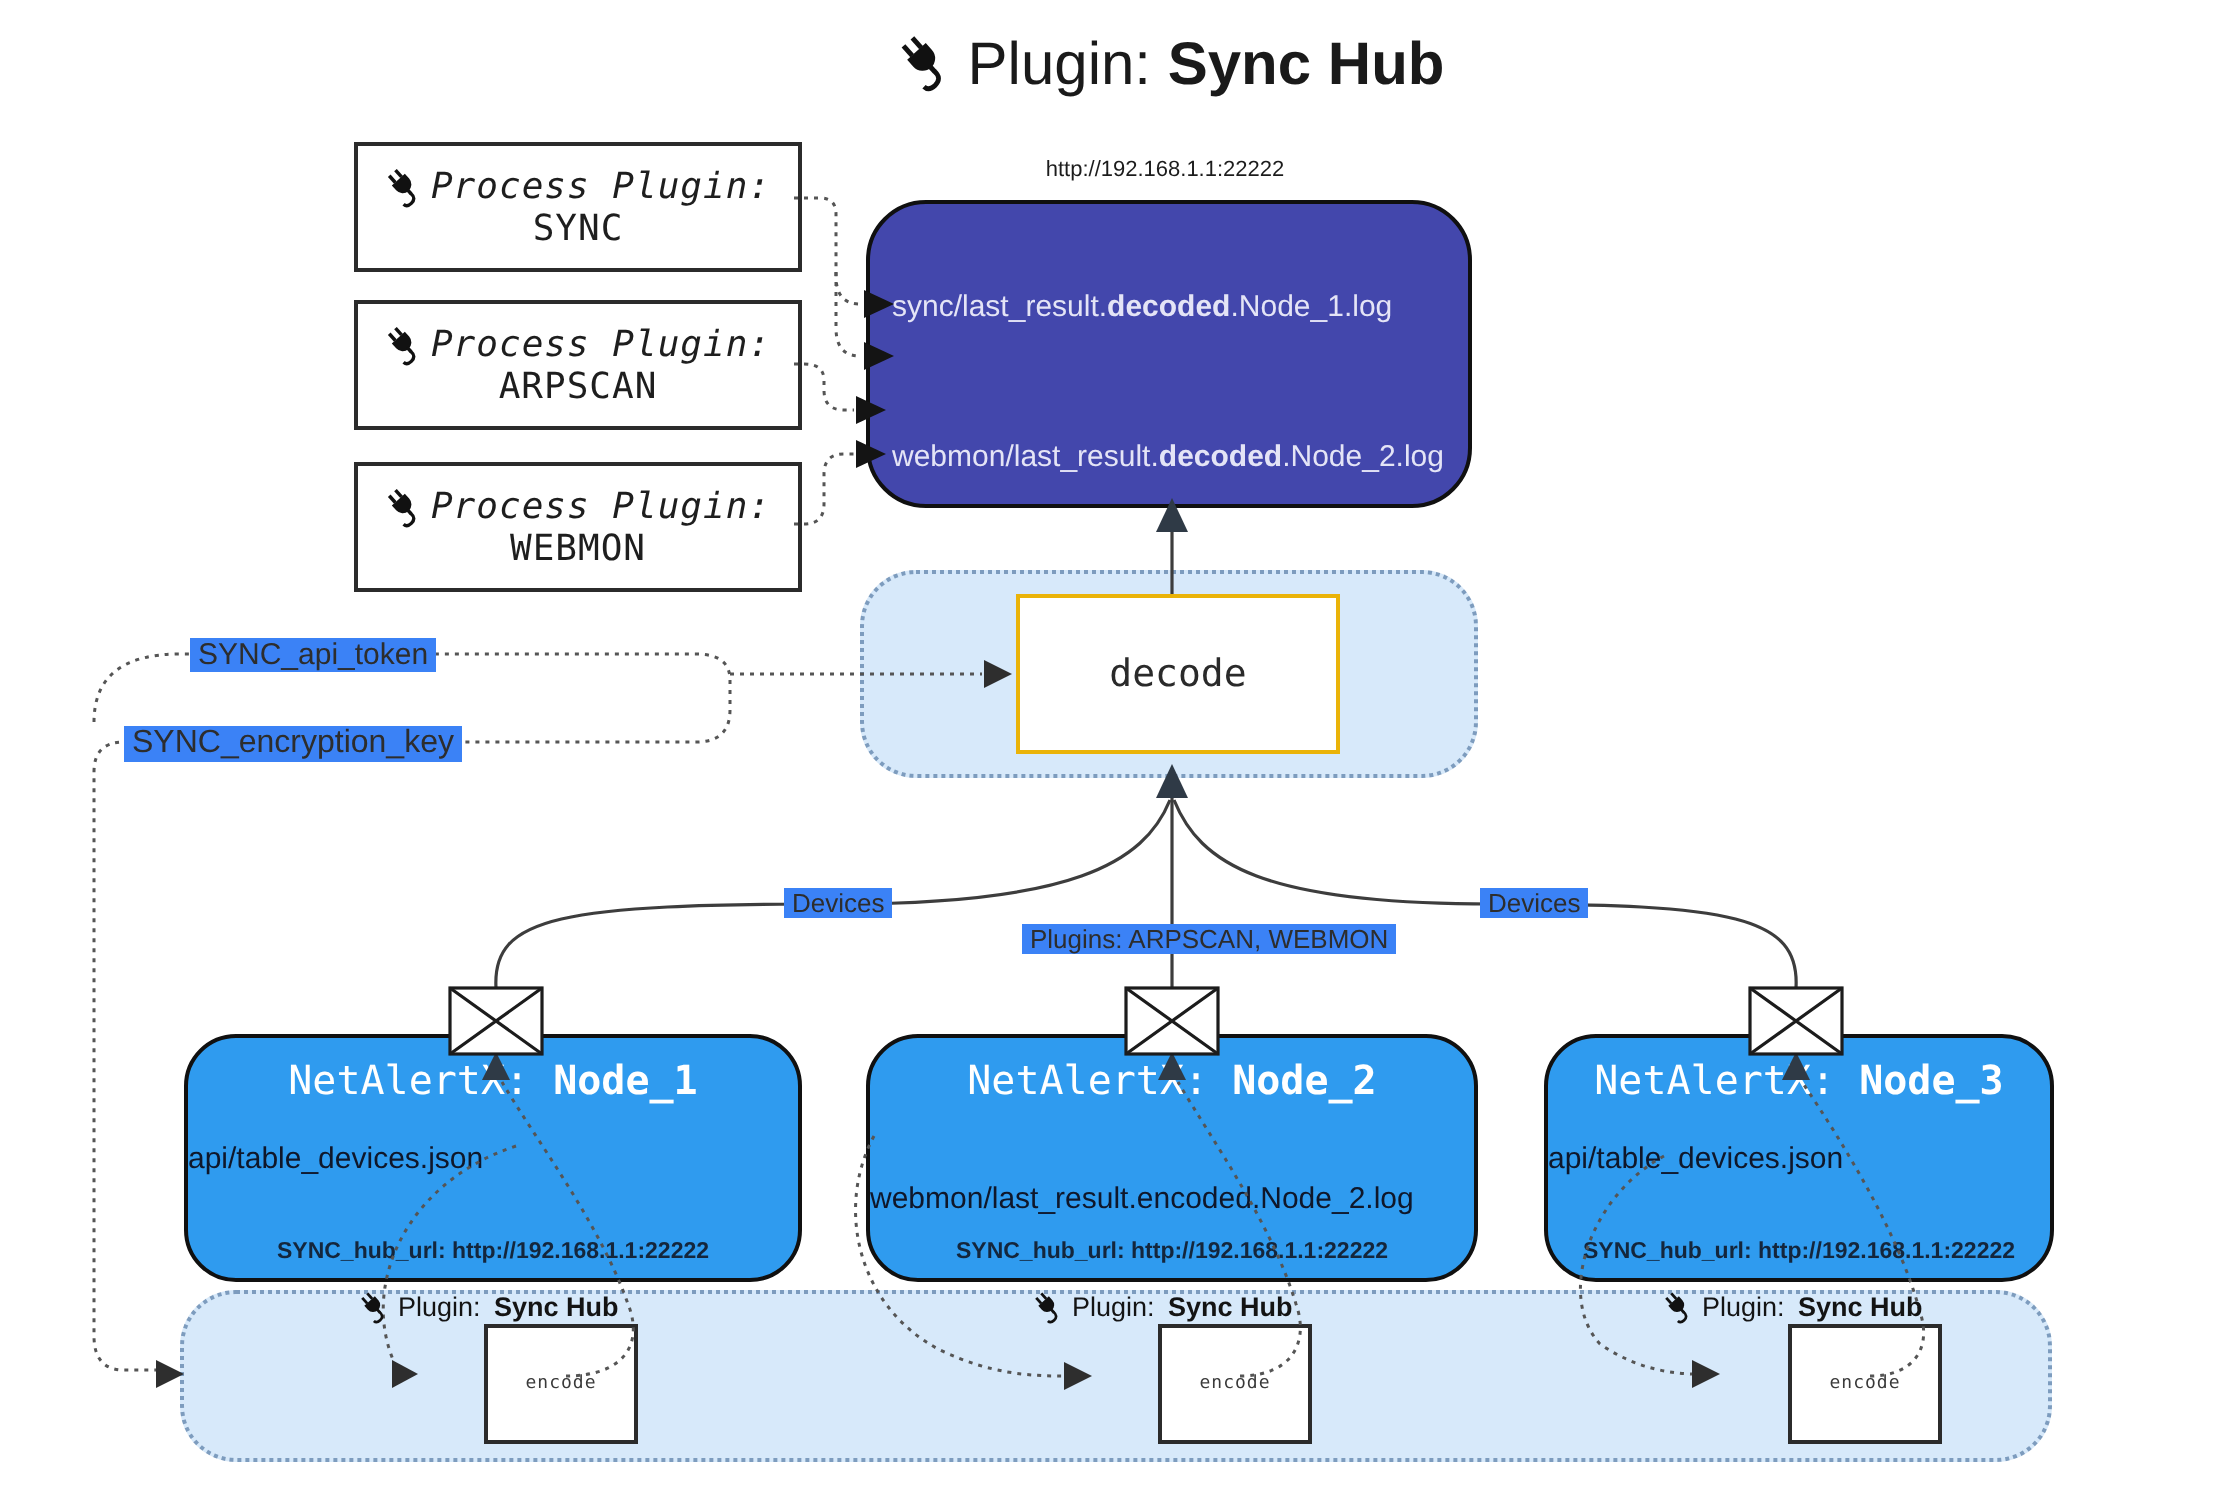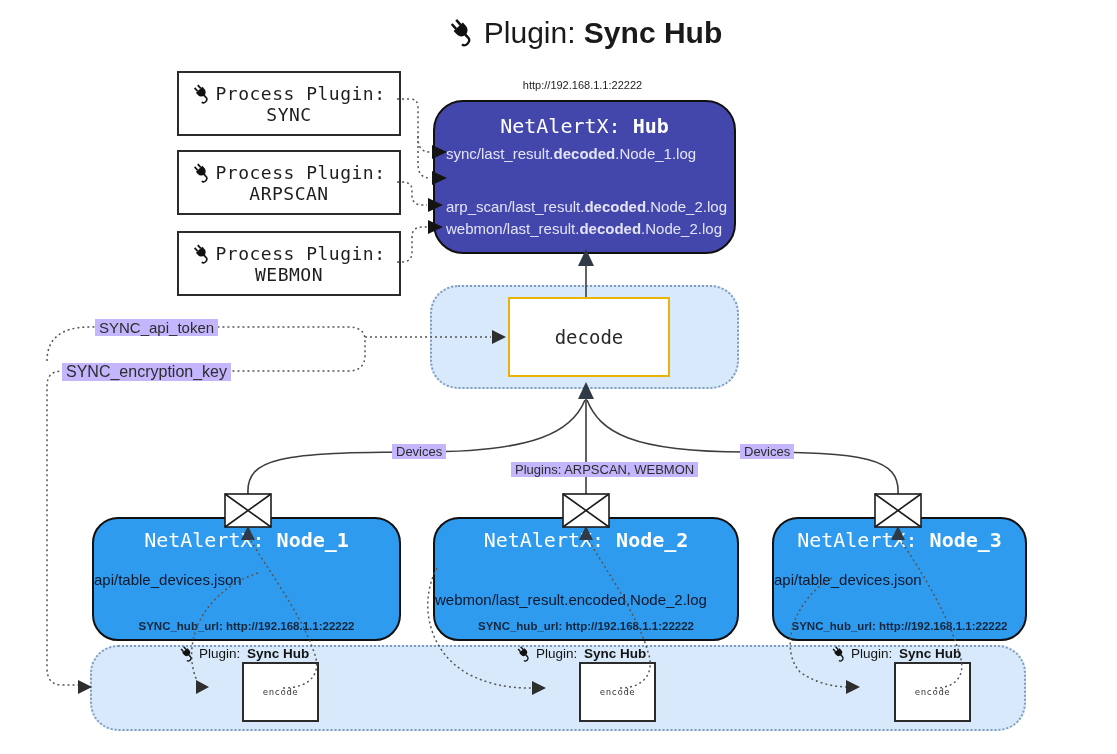--- a/index.html
+++ b/index.html
@@ -8,21 +8,21 @@
   .mono{font-family:"DejaVu Sans Mono","Liberation Mono",monospace;}
   .pre{white-space:pre;}
   .abs{position:absolute;}
   
   #title{left:0;top:16px;width:1170px;text-align:center;font-size:30px;color:#1a1a1a;}
   #title .plug{vertical-align:-4px;margin-right:6px;}
   
   .pbox{left:177px;width:220px;height:61px;background:#fff;border:2px solid #2b2b2b;
         display:flex;flex-direction:column;align-items:center;justify-content:center;
         font-size:18px;letter-spacing:.5px;color:#1e1e1e;z-index:2;}
-  .pbox .l1{display:flex;align-items:center;gap:2px;}
+  .pbox .l1{display:flex;align-items:center;gap:2px;font-style:italic;}
   
   #hub{left:433px;top:100px;width:299px;height:150px;background:#4347ac;border:2px solid #101010;
        border-radius:30px;z-index:2;}
   #hub .htitle{position:absolute;top:12px;left:0;width:100%;text-align:center;
        font-size:20px;color:#fff;}
   .hline{position:absolute;left:11px;width:288px;font-size:15px;color:#e4e4f6;white-space:nowrap;}
   #huburl{left:433px;top:79px;width:299px;text-align:center;font-size:11px;color:#1c1c1c;z-index:2;}
   
   .panel{background:#d7e9fa;border:2px dotted #7d9cbe;border-radius:28px;z-index:1;}
   #decodePanel{left:430px;top:285px;width:305px;height:100px;}
@@ -39,21 +39,21 @@
         font-weight:600;color:#14263c;}
   
   #strip{left:90px;top:645px;width:932px;height:82px;}
   .ebox{top:662px;width:73px;height:56px;background:#fff;border:2px solid #2b2b2b;
         display:flex;align-items:center;justify-content:center;font-size:9px;letter-spacing:.5px;
         color:#3a3a3a;z-index:2;margin-left:32px;}
   #enc1{left:210px;} #enc2{left:547px;} #enc3{left:862px;}
   .elabel{top:644px;height:18px;font-size:13.5px;color:#141414;display:flex;align-items:center;
         gap:3px;z-index:4;white-space:nowrap;}
   
-  .chip{background:#c4b5fd;padding:0 4px;font-size:13px;color:#2d2d2d;z-index:4;white-space:nowrap;}
+  .chip{background:#3b82f6;padding:0 4px;font-size:13px;color:#2d2d2d;z-index:4;white-space:nowrap;}
   #apitok{left:95px;top:319px;font-size:15px;}
   #enckey{left:62px;top:363px;font-size:16px;}
   #devL{left:392px;top:444px;}
   #devR{left:740px;top:444px;}
   #plugMid{left:511px;top:462px;}
   svg.overlay{position:absolute;left:0;top:0;z-index:3;pointer-events:none;}
   .plug{display:inline-block;color:#111;}
 </style>
 </head>
 <body>
@@ -101,23 +101,21 @@
         <svg class="plug" width="21" height="21">
           <use href="#plugsym"></use>
         </svg>
         <span>Process Plugin:</span>
       </div>
   <div>WEBMON</div>
 </div>
 
 <div id="huburl" class="abs">http://192.168.1.1:22222</div>
 <div id="hub" class="abs">
-  <div class="htitle mono"><span class="pre">NetAlertX: </span><b>Hub</b></div>
   <div class="hline" style="top:43px"><span>sync/last_result.</span><b>decoded</b><span>.Node_1.log</span></div>
-  <div class="hline" style="top:96px"><span>arp_scan/last_result.</span><b>decoded</b><span>.Node_2.log</span></div>
   <div class="hline" style="top:118px"><span>webmon/last_result.</span><b>decoded</b><span>.Node_2.log</span></div>
 </div>
 
 <div id="decodePanel" class="abs panel"></div>
 <div id="decodeBox" class="abs mono">decode</div>
 
 <div id="node1" class="abs node">
   <div class="ntitle mono"><span class="pre">NetAlertX: </span><b>Node_1</b></div>
   <div class="nline" style="top:52px">api/table_devices.json</div>
   <div class="nurl">SYNC_hub_url: http://192.168.1.1:22222</div>

